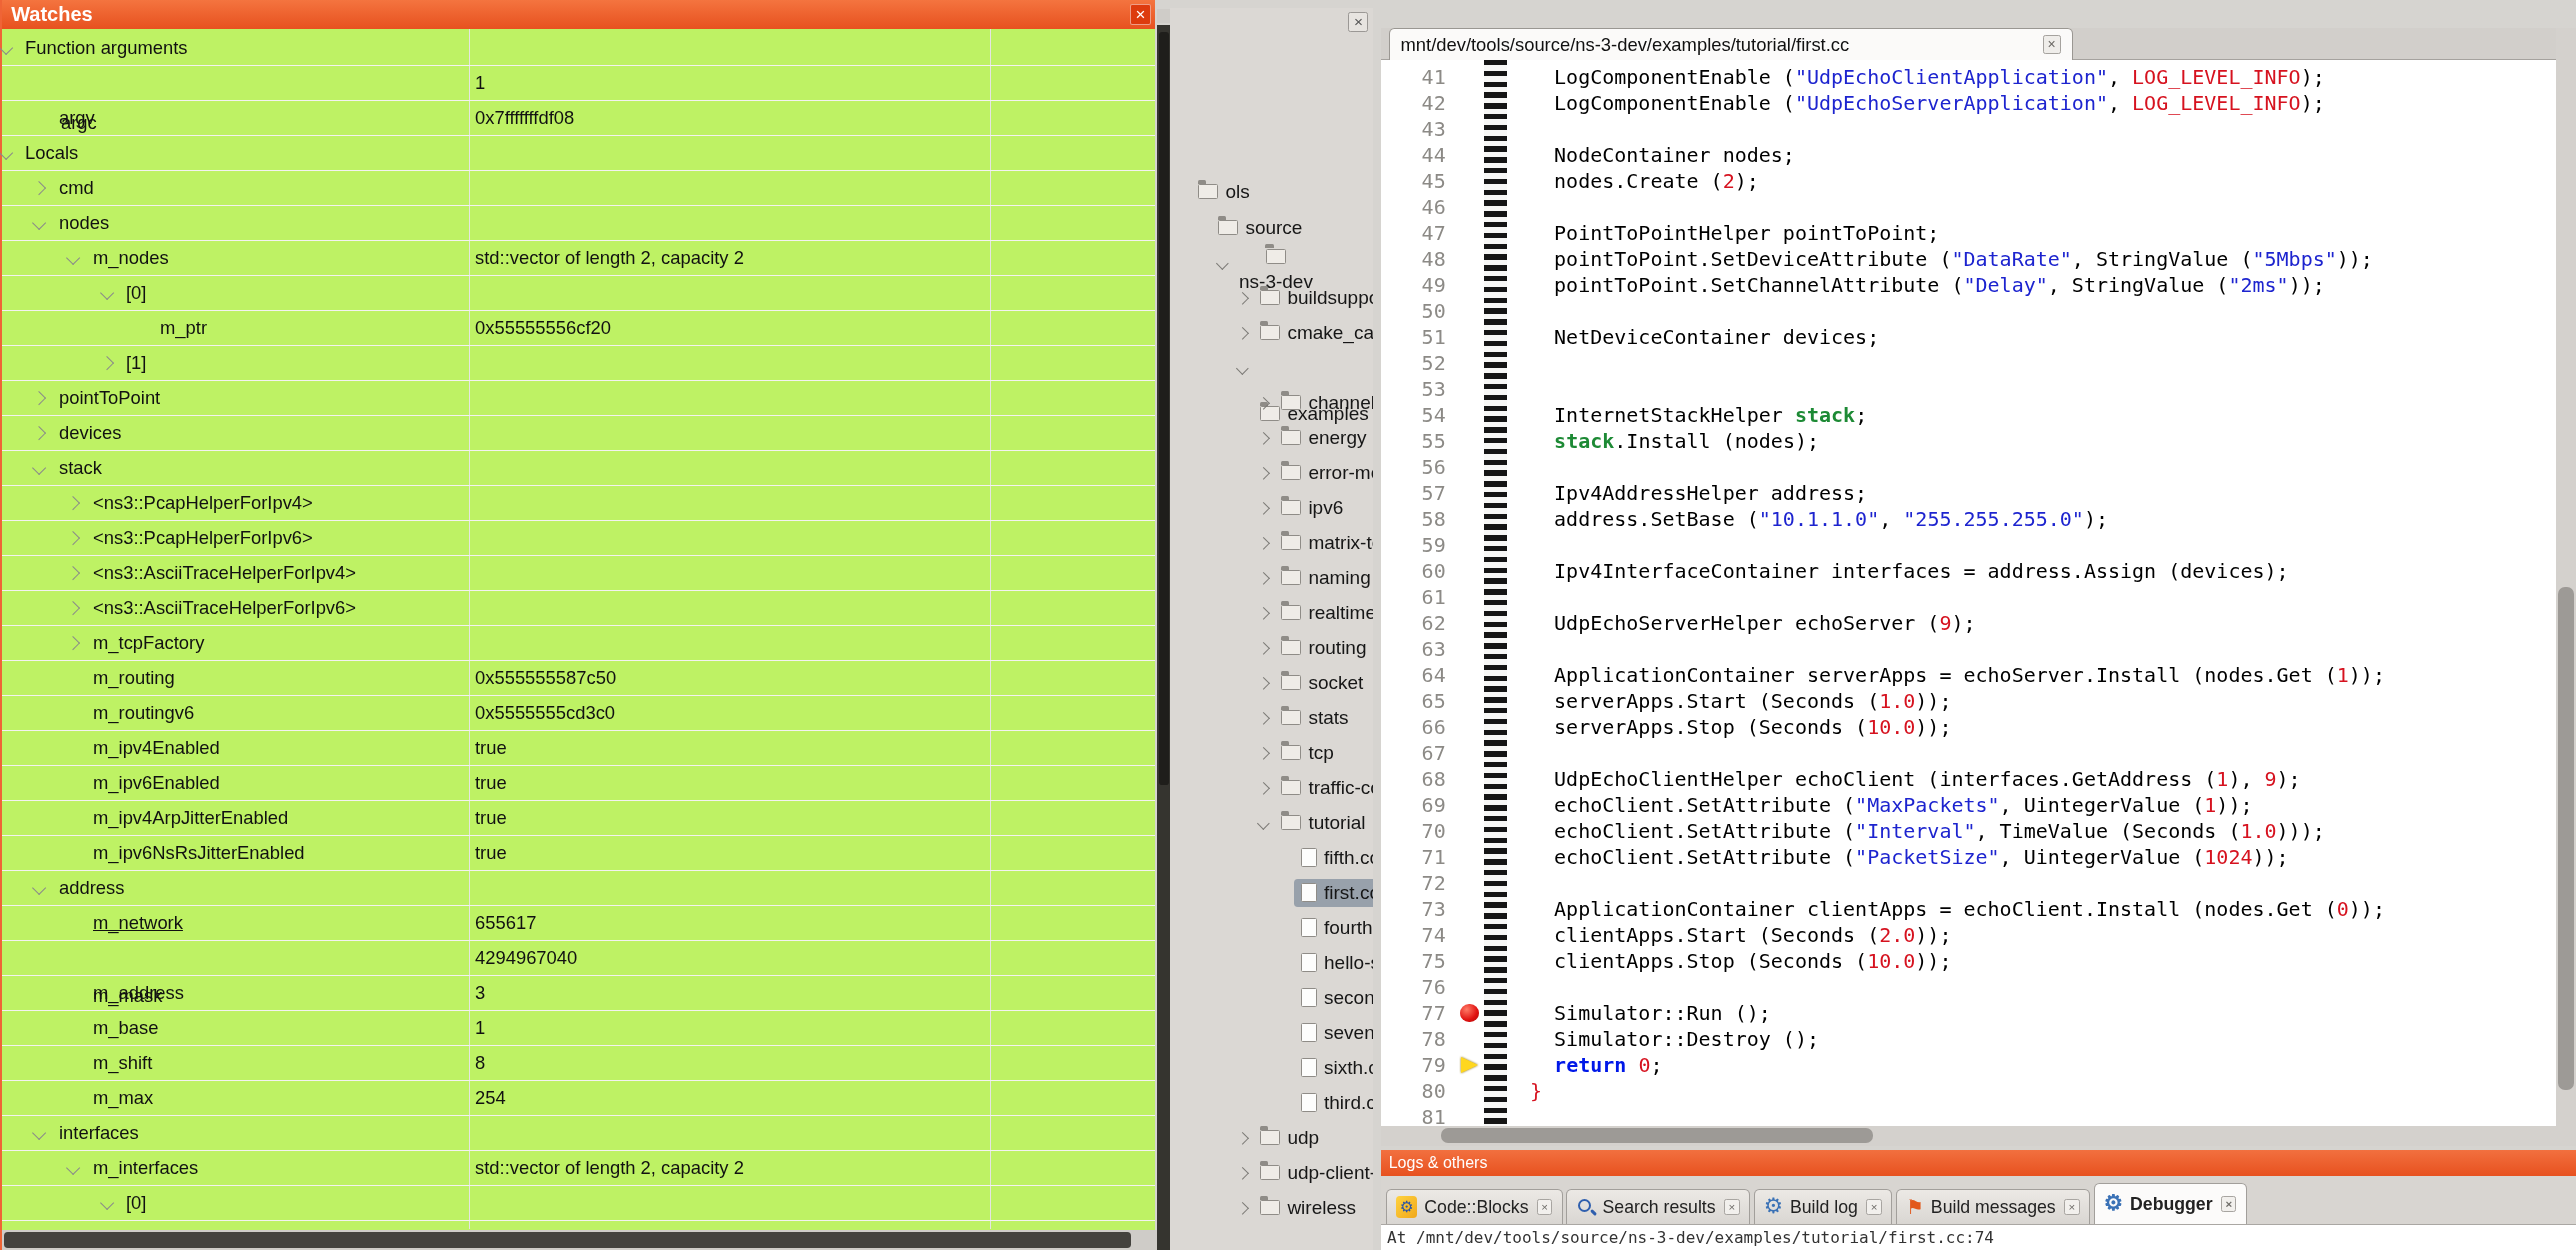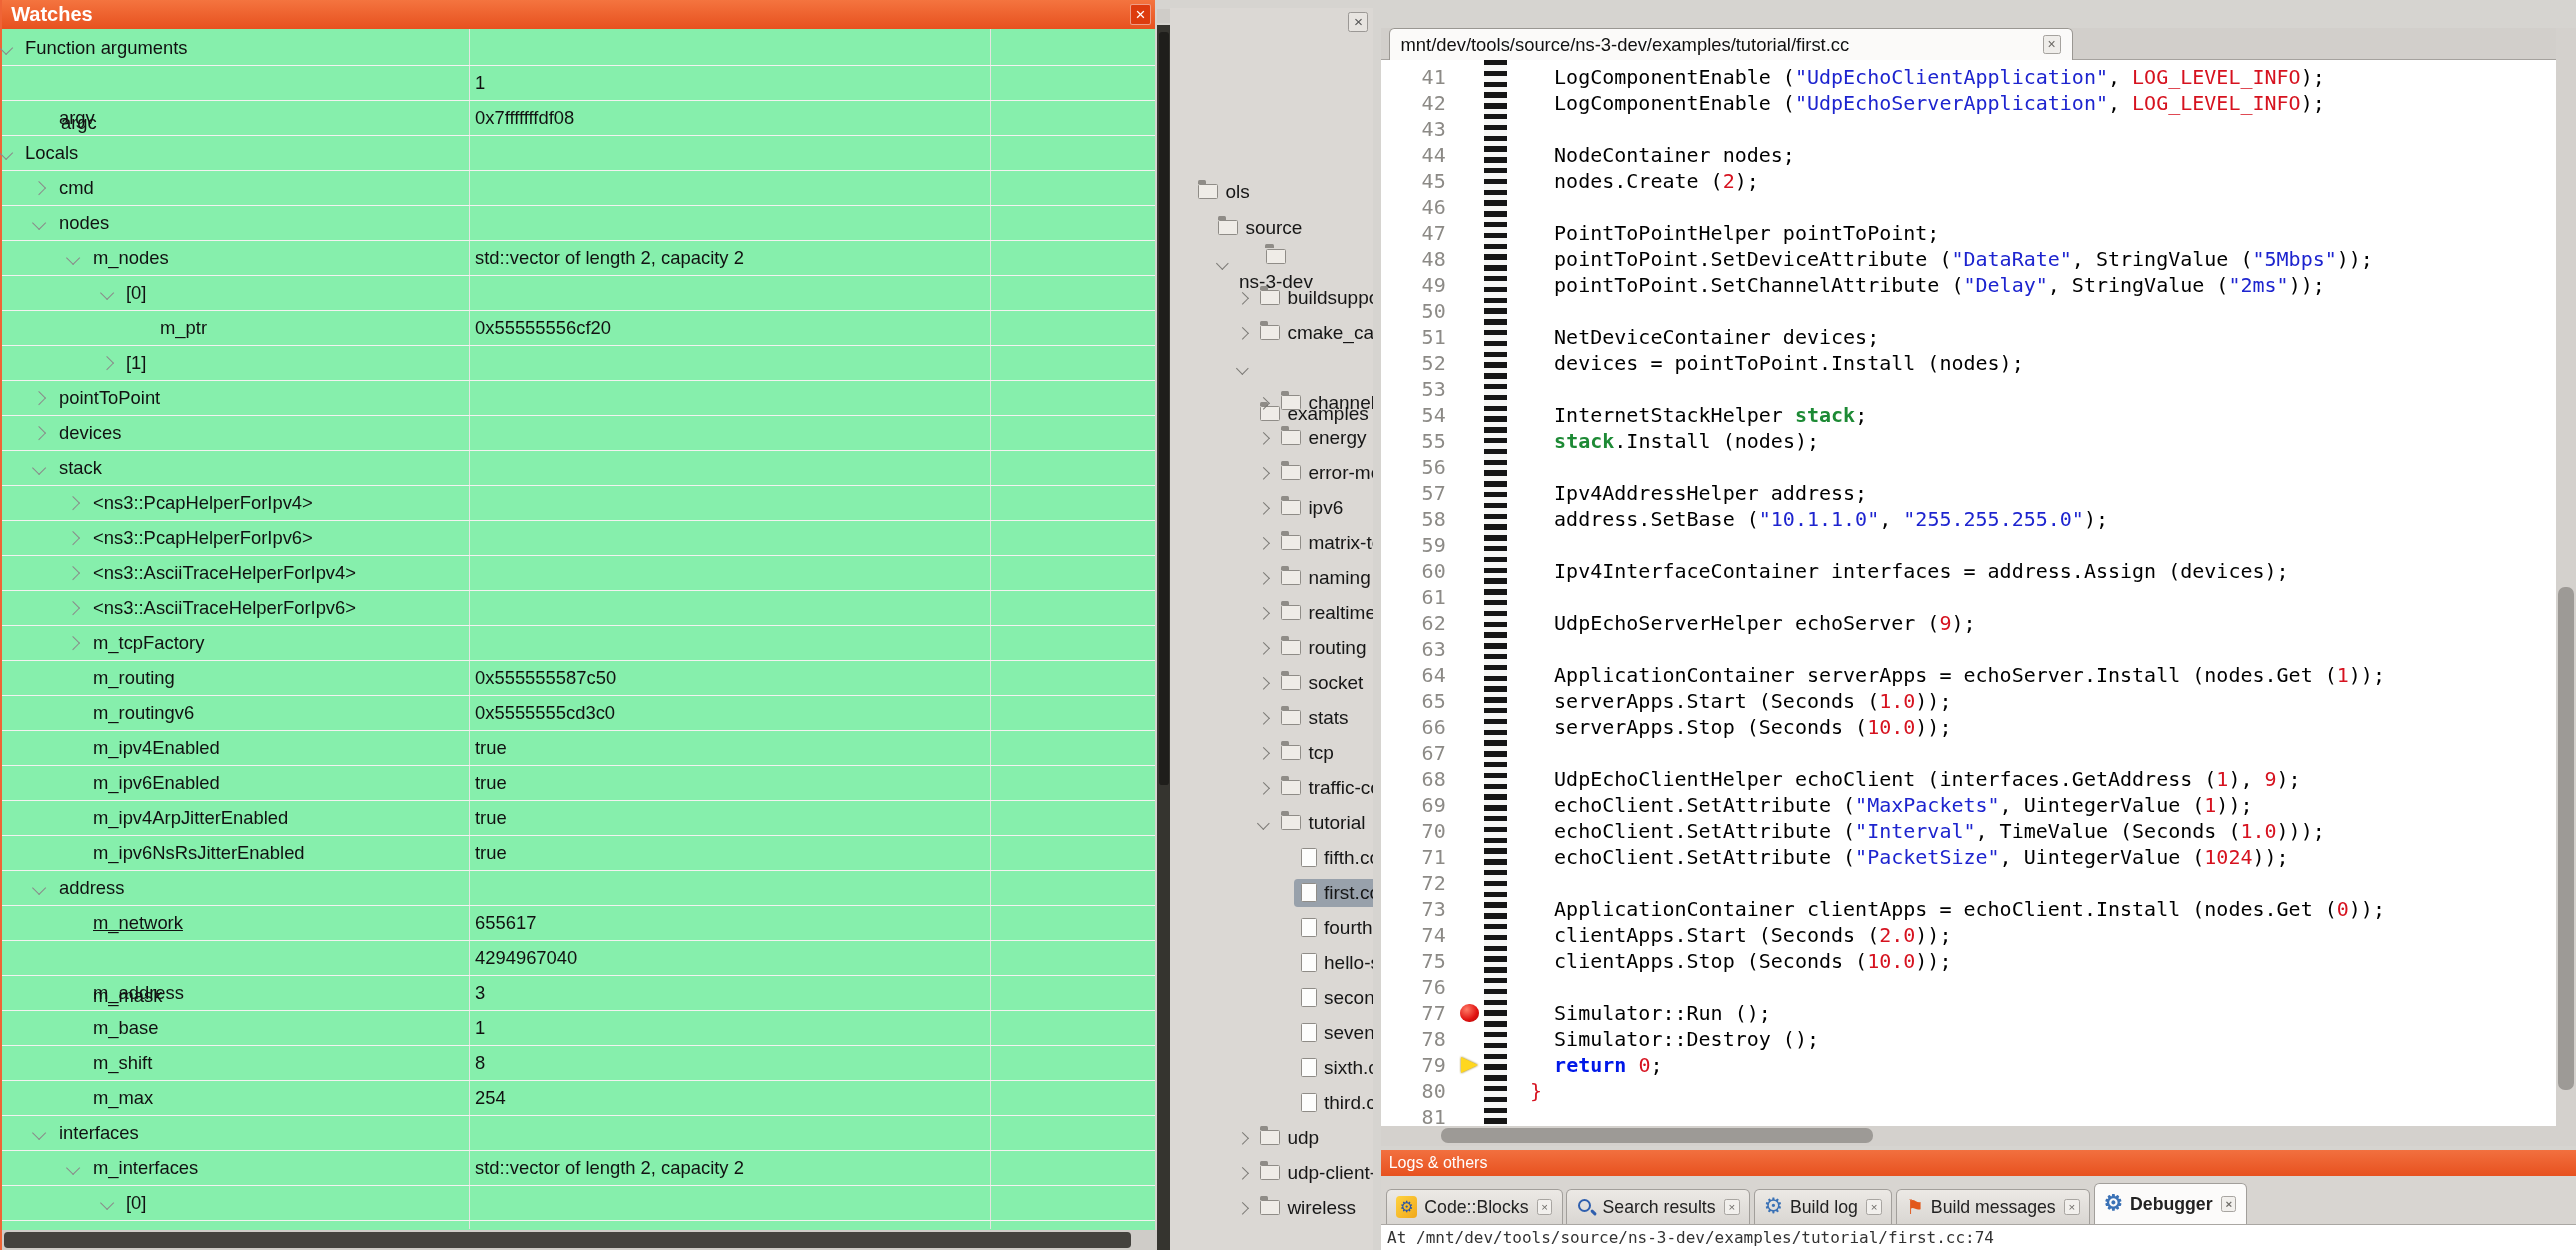--- a/index.html
+++ b/index.html
@@ -1,19 +1,19 @@
 <!DOCTYPE html>
 <html style="font-size:12.3px"><head>
 <meta charset="utf-8">
 <style>
   html,body{margin:0;padding:0;background:#d6d4d0;}
   #root{position:relative;width:2576px;height:1250px;background:#d6d4d0;font-family:"Liberation Sans",sans-serif;overflow:hidden;}
 
   
-  #watches{position:absolute;left:0;top:0;width:1155px;height:1250px;background:#86efac;border-left:2.3px solid #ef6436;box-sizing:border-box;}
+  #watches{position:absolute;left:0;top:0;width:1155px;height:1250px;background:#bef264;border-left:2.3px solid #ef6436;box-sizing:border-box;}
   #watches-titlebar{position:absolute;left:0;top:0;right:0;height:29px;background:linear-gradient(#f4743f,#e7511f);color:#fff;font-size:20px;font-weight:bold;line-height:29px;padding-left:9.2px;box-sizing:border-box;}
   #watches-close{position:absolute;right:3.8px;top:3.8px;width:21.5px;height:21.5px;background:#dd3b0e;border:0.8px solid rgba(255,255,255,.5);color:#fff;font-size:17px;line-height:20px;text-align:center;border-radius:2.3px;box-sizing:border-box;}
   .wgrid{position:absolute;top:29px;bottom:21.5px;width:0.8px;background:#e5e4e1;}
   #watch-rows{position:absolute;left:0;top:31px;right:0;}
   .wrow{position:relative;height:34px;border-bottom:0.8px solid #f3f2f0;font-size:18.4px;color:#111;}
   .wname{position:absolute;top:0;line-height:34px;white-space:nowrap;}
   .wval{position:absolute;left:473px;top:0;line-height:34px;white-space:nowrap;}
   .chv{position:absolute;top:11.5px;width:9.2px;height:9.2px;border-right:1.5px solid #8a8a8a;border-bottom:1.5px solid #8a8a8a;}
   .chv.open{transform:rotate(45deg);}
   .chv.closed{transform:rotate(-45deg);}
@@ -526,21 +526,20 @@
           <div class="cline">
             <span class="cln">51</span>
             <span class="cmk"></span>
             <span class="cgap"></span>
             <span class="ctext"><span class="tk-p">  NetDeviceContainer devices;</span></span>
           </div>
           <div class="cline">
             <span class="cln">52</span>
             <span class="cmk"></span>
             <span class="cgap"></span>
-            <span class="ctext"><span class="tk-p">  devices = pointToPoint.Install (nodes);</span></span>
           </div>
           <div class="cline">
             <span class="cln">53</span>
             <span class="cmk"></span>
             <span class="cgap"></span>
             <span class="ctext"></span>
           </div>
           <div class="cline">
             <span class="cln">54</span>
             <span class="cmk"></span>

